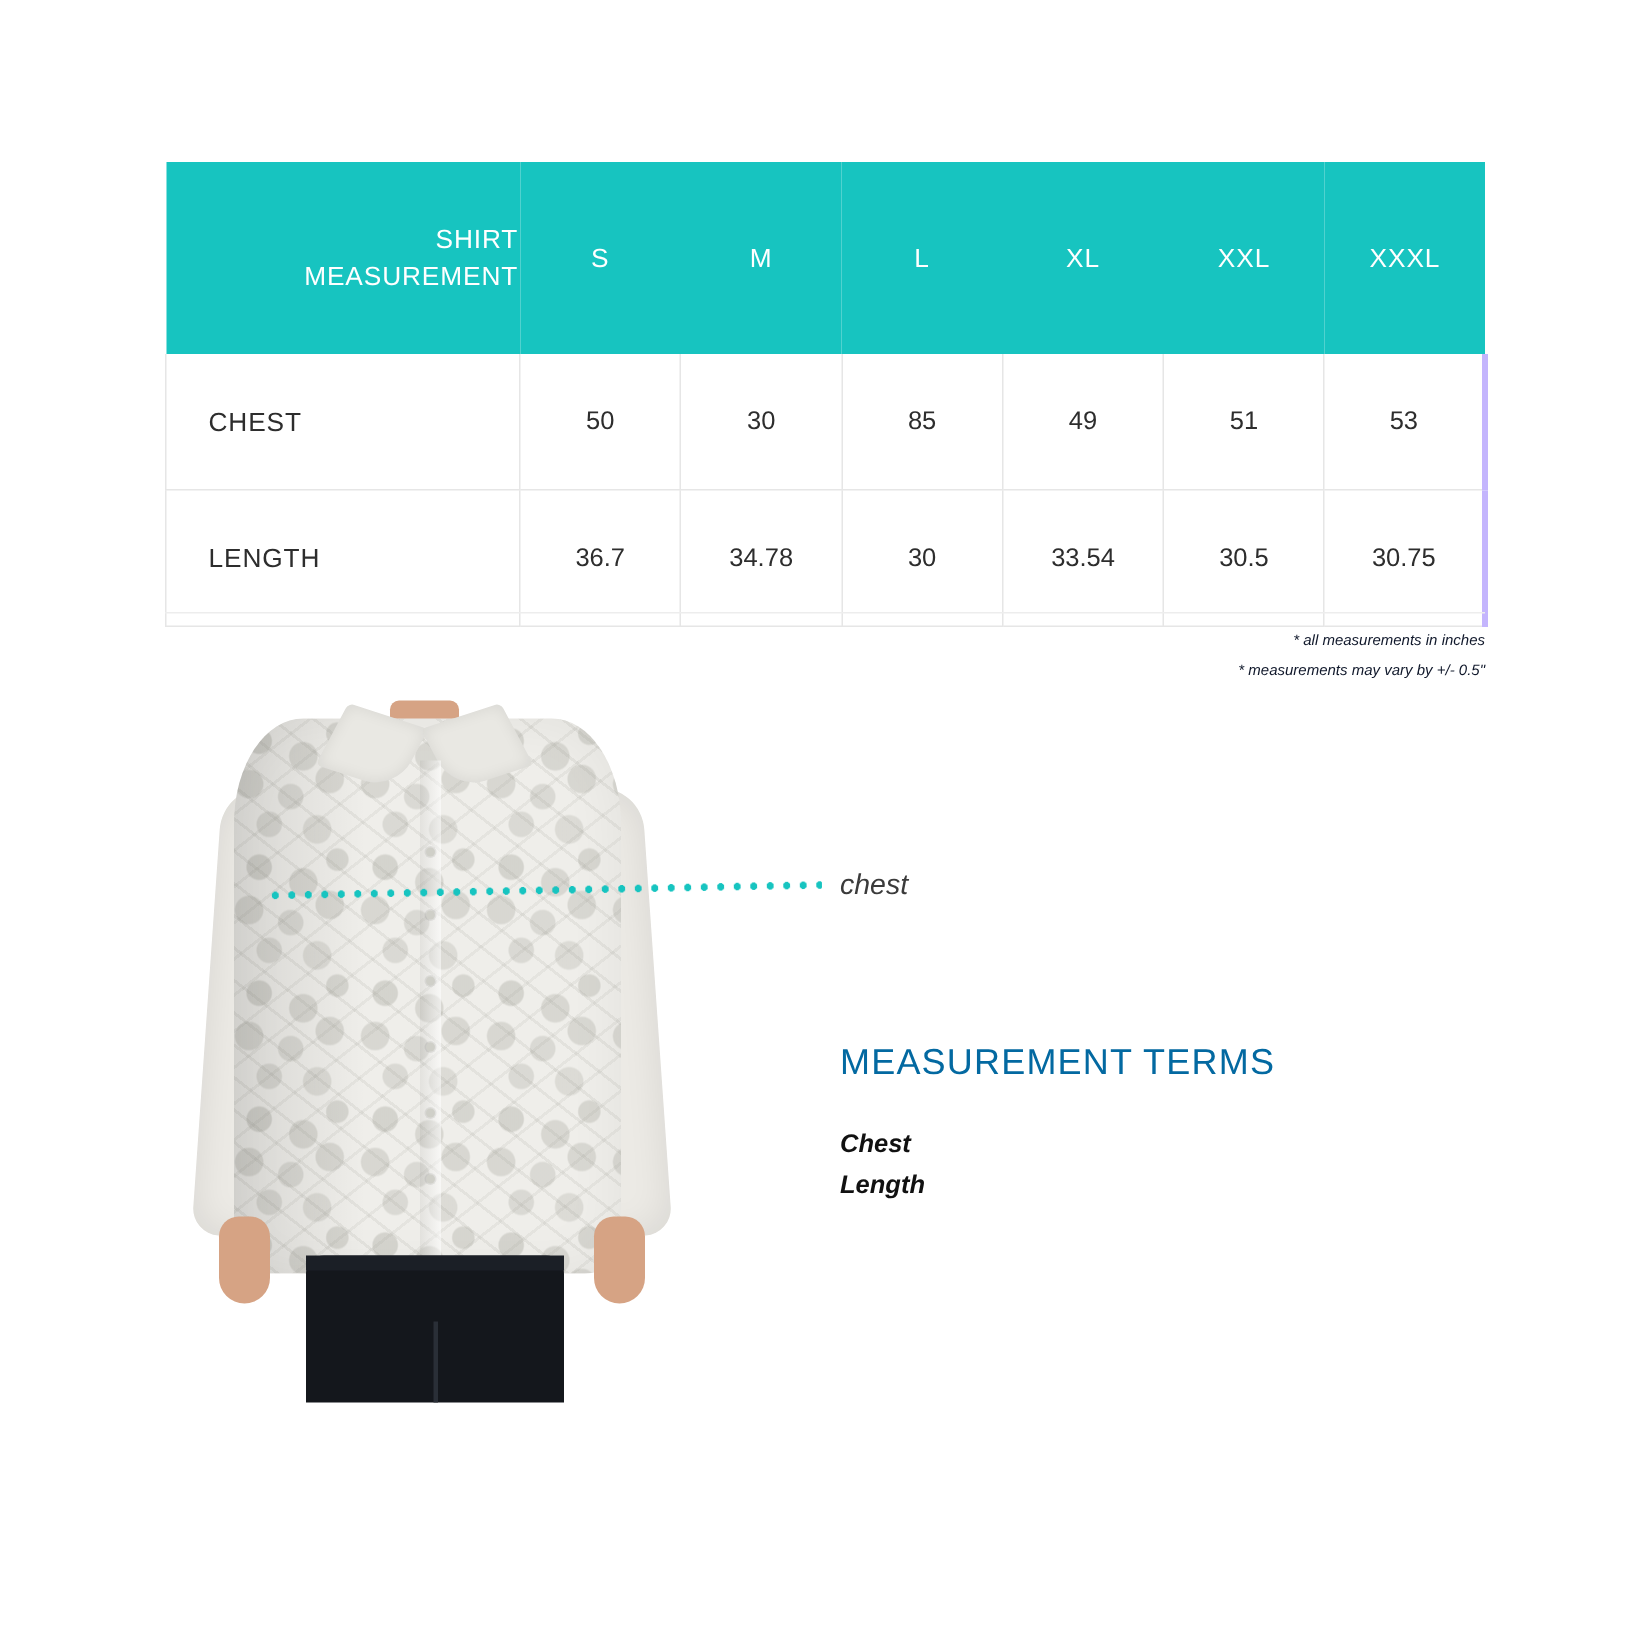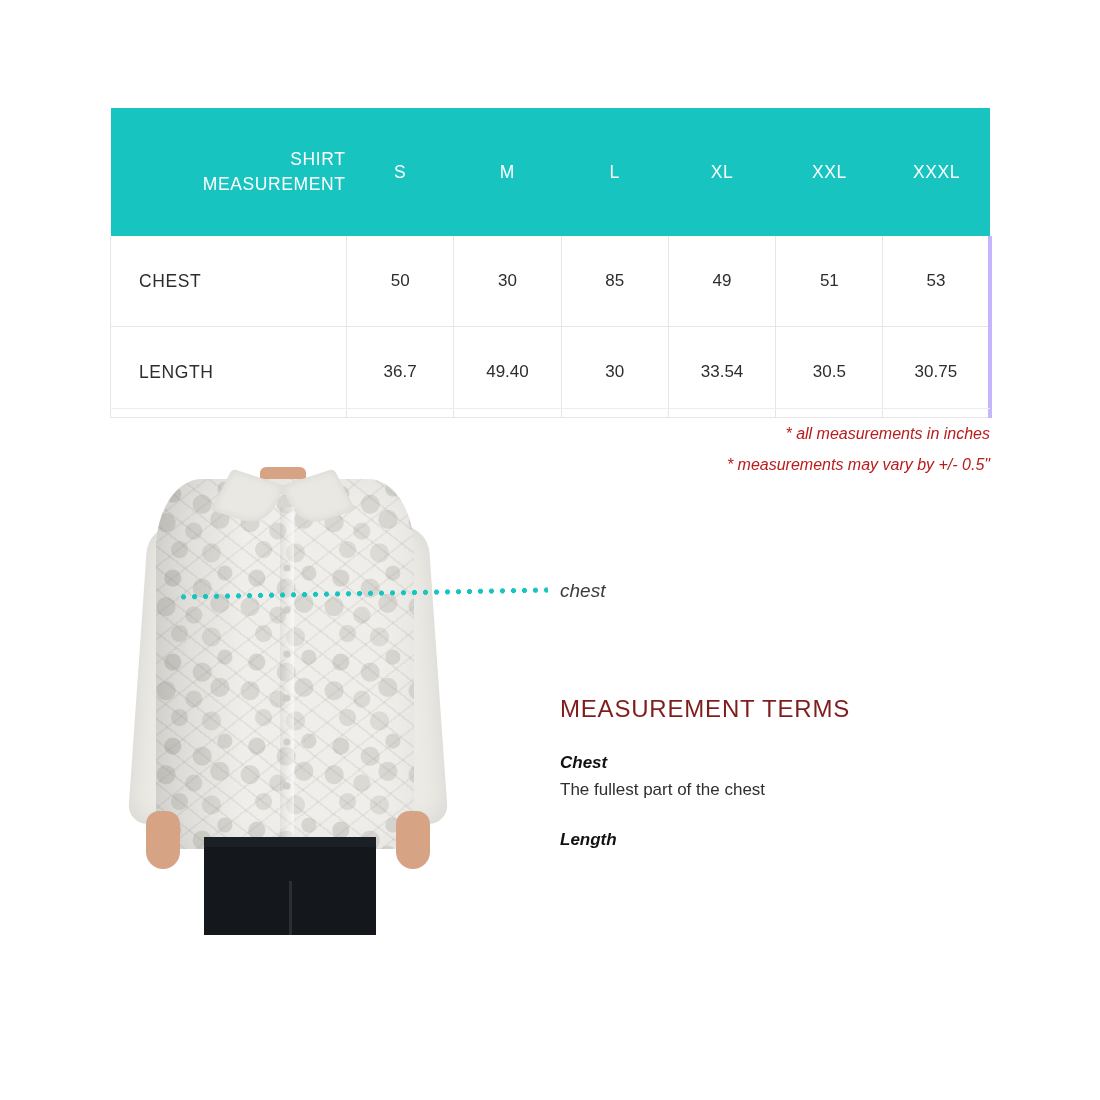--- a/index.html
+++ b/index.html
@@ -75,22 +75,22 @@
   }
 
   
   .footnotes {
     position: absolute;
     right: 110px;
     top: 418px;
     width: 520px;
     text-align: right;
     font-style: italic;
-    font-size: 16px;
-    color: #b91c1c;
+    font-size: 10px;
+    color: #0f172a;
     line-height: 1.95;
   }
 
   
   .photo-wrap {
     position: absolute;
     left: 108px;
     top: 455px;
     width: 370px;
     height: 480px;
@@ -239,21 +239,21 @@
     position: absolute;
     left: 560px;
     top: 695px;
     width: 470px;
   }
   .terms h2 {
     margin: 0 0 30px 0;
     font-size: 24px;
     font-weight: 400;
     letter-spacing: 0.8px;
-    color: #7f1d1d;
+    color: #0369a1;
   }
   .term-title {
     font-size: 17px;
     font-weight: bold;
     font-style: italic;
     color: #111;
     margin: 0 0 7px 0;
   }
   .term-desc {
     font-size: 17px;
@@ -294,21 +294,21 @@
       <td>50</td>
       <td>30</td>
       <td>85</td>
       <td>49</td>
       <td>51</td>
       <td>53</td>
     </tr>
     <tr>
       <td class="row-label">LENGTH</td>
       <td>36.7</td>
-      <td>49.40</td>
+      <td>34.78</td>
       <td>30</td>
       <td>33.54</td>
       <td>30.5</td>
       <td>30.75</td>
     </tr>
   </tbody>
 </table>
 <div class="table-underline"></div>
 
 <div class="footnotes">
@@ -338,16 +338,15 @@
   </div>
 </div>
 
 <div class="chest-line"></div>
 <div class="chest-label">chest</div>
 
 <div class="terms">
   <h2>MEASUREMENT TERMS</h2>
 
   <p class="term-title">Chest</p>
-  <p class="term-desc">The fullest part of the chest</p>
 
   <p class="term-title">Length</p>
 </div>
 
 </body></html>

